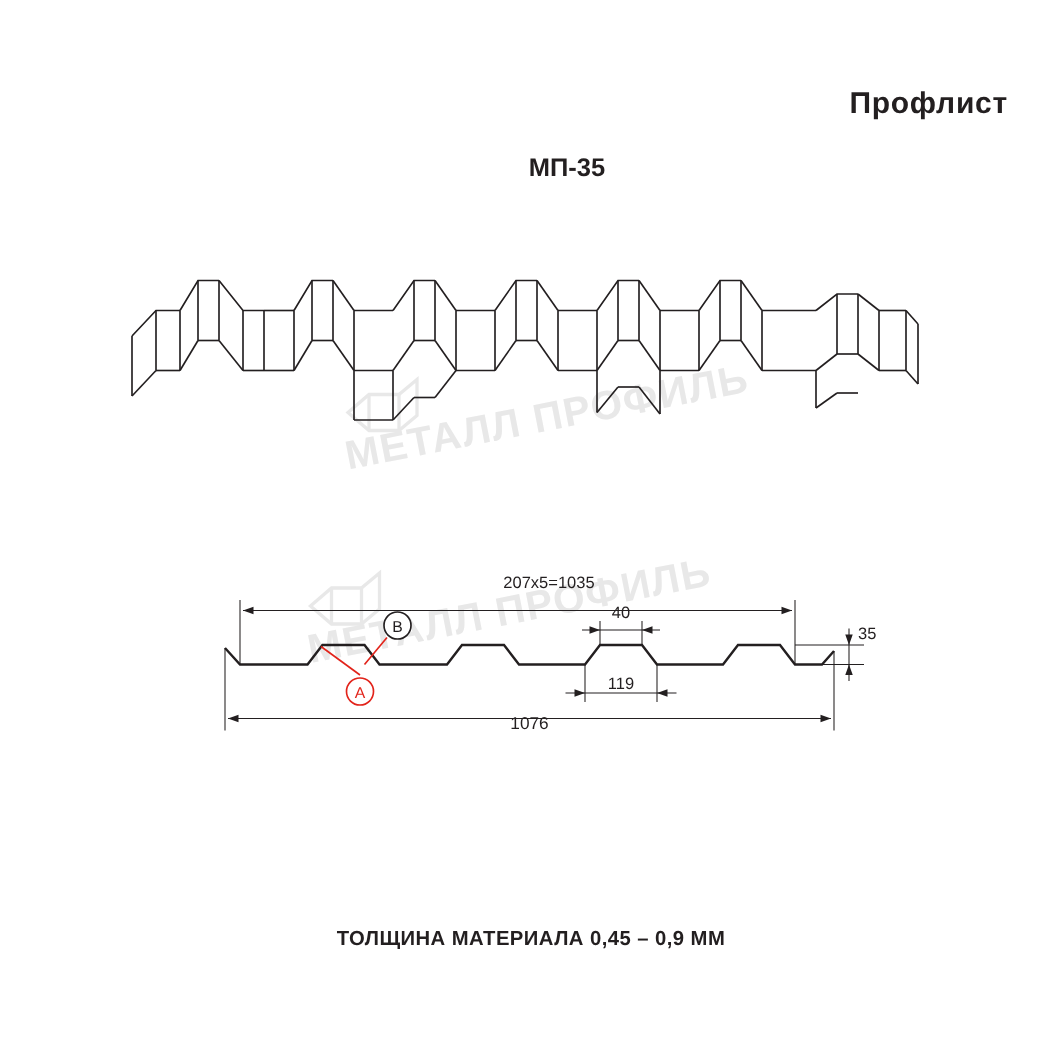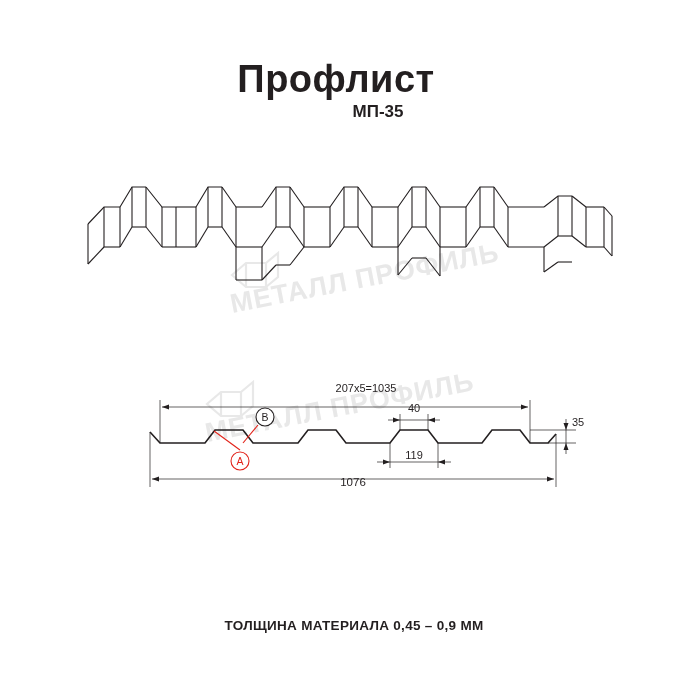--- a/index.html
+++ b/index.html
@@ -18,22 +18,22 @@
   .page {
     position: relative;
     width: 700px;
     height: 700px;
   }
   .title {
     position: absolute;
     top: 58px;
     left: 0;
     width: 672px;
-    text-align: center;
-    font-size: 38px;
+    text-align: right;
+    font-size: 20px;
     font-weight: bold;
     letter-spacing: 0.5px;
   }
   .subtitle {
     position: absolute;
     top: 102px;
     left: 0;
     width: 700px;
     text-align: center;
     font-size: 17px;

